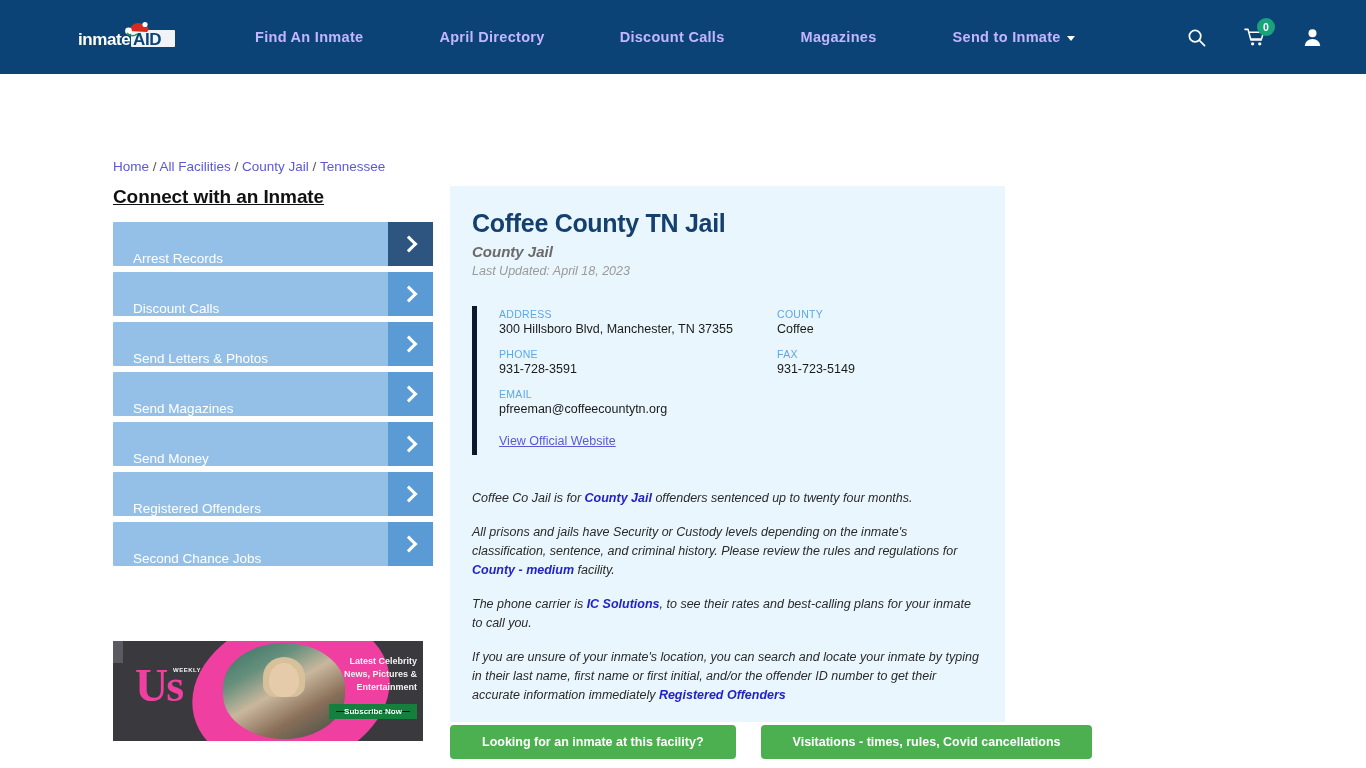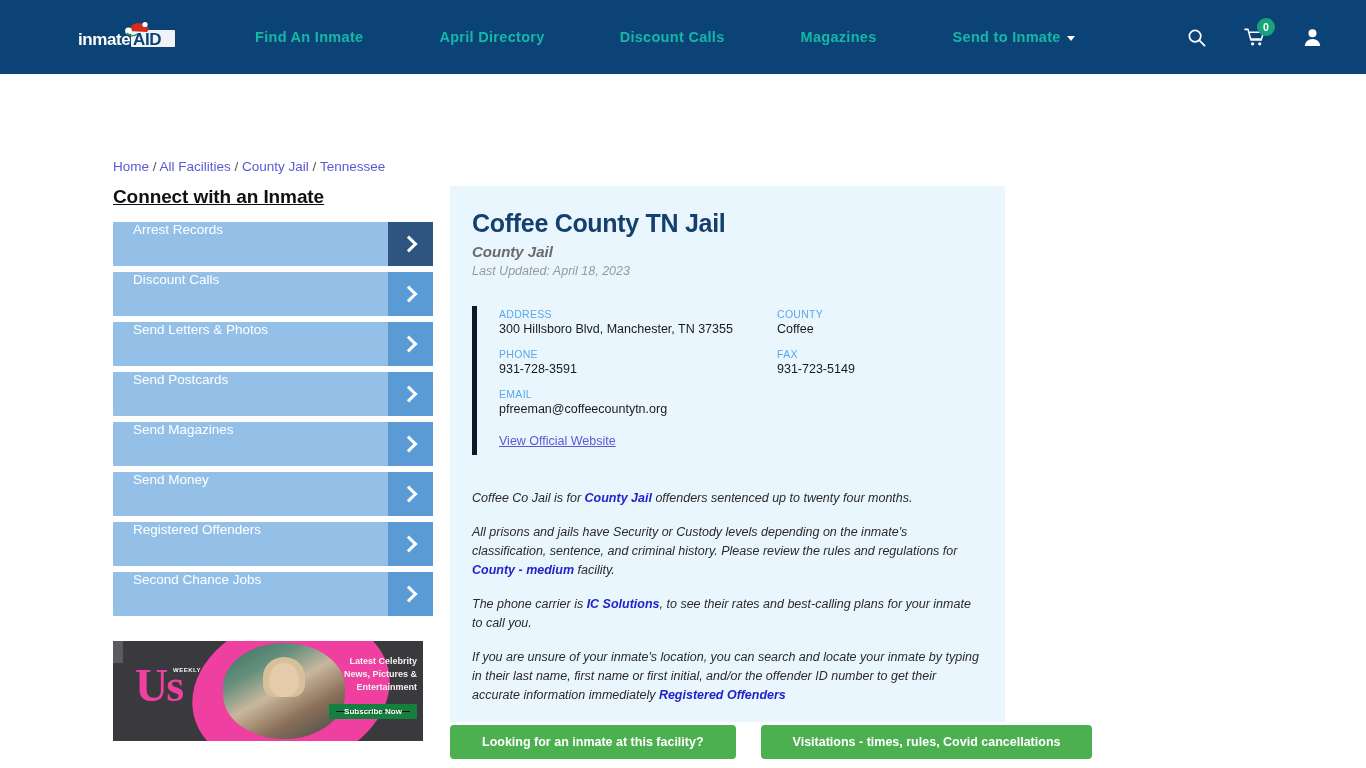--- a/index.html
+++ b/index.html
@@ -19,21 +19,21 @@
   }
   .logo-wrap {
     position: absolute; left: 78px; top: 19px;
     width: 104px; height: 36px;
     display: flex; align-items: center;
   }
   .logo-svg { display: block; }
 
   .nav { position: absolute; left: 255px; top: 0; height: 74px; display: flex; align-items: center; }
   .nav-item {
-    color: #14b8a6;
+    color: #c4b5fd;
     font-size: 14.5px; font-weight: bold;
     letter-spacing: .3px;
     white-space: nowrap;
     cursor: pointer;
     padding: 6px 0;
     position: relative;
   }
   .caret {
     display: inline-block; margin-left: 6px;
     width: 0; height: 0;
@@ -71,21 +71,21 @@
     font-size: 19px; font-weight: bold; color: #111;
     text-decoration: underline;
     margin-bottom: 14px;
     letter-spacing: -.1px;
   }
   .side-btn {
     position: relative;
     width: 320px; height: 44px;
     background: #94c0e8;
     margin-bottom: 6px;
-    display: flex; align-items: flex-start;
+    display: flex; align-items: flex-end;
     cursor: pointer;
     border-radius: 1px;
   }
   .side-btn .label {
     color: #ffffff; font-size: 13.5px; font-weight: 500;
     padding-left: 20px;
   }
   .side-btn .arrow-box {
     position: absolute; right: 0; top: 0;
     width: 45px; height: 44px;
@@ -301,26 +301,20 @@
         </span>
     </div>
     <div class="side-btn">
       <span class="label">Discount Calls</span>
       <span class="arrow-box">
           <span class="chev"></span>
         </span>
     </div>
     <div class="side-btn">
       <span class="label">Send Letters &amp; Photos</span>
-      <span class="arrow-box">
-          <span class="chev"></span>
-        </span>
-    </div>
-    <div class="side-btn">
-      <span class="label">Send Postcards</span>
       <span class="arrow-box">
           <span class="chev"></span>
         </span>
     </div>
     <div class="side-btn">
       <span class="label">Send Magazines</span>
       <span class="arrow-box">
           <span class="chev"></span>
         </span>
     </div>

